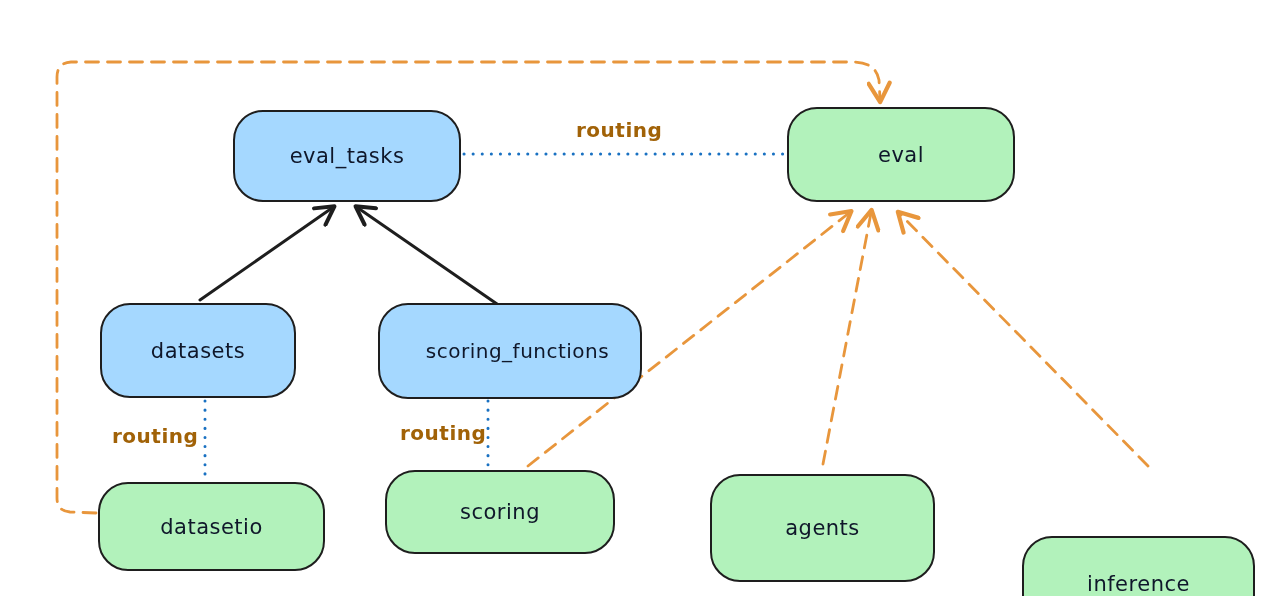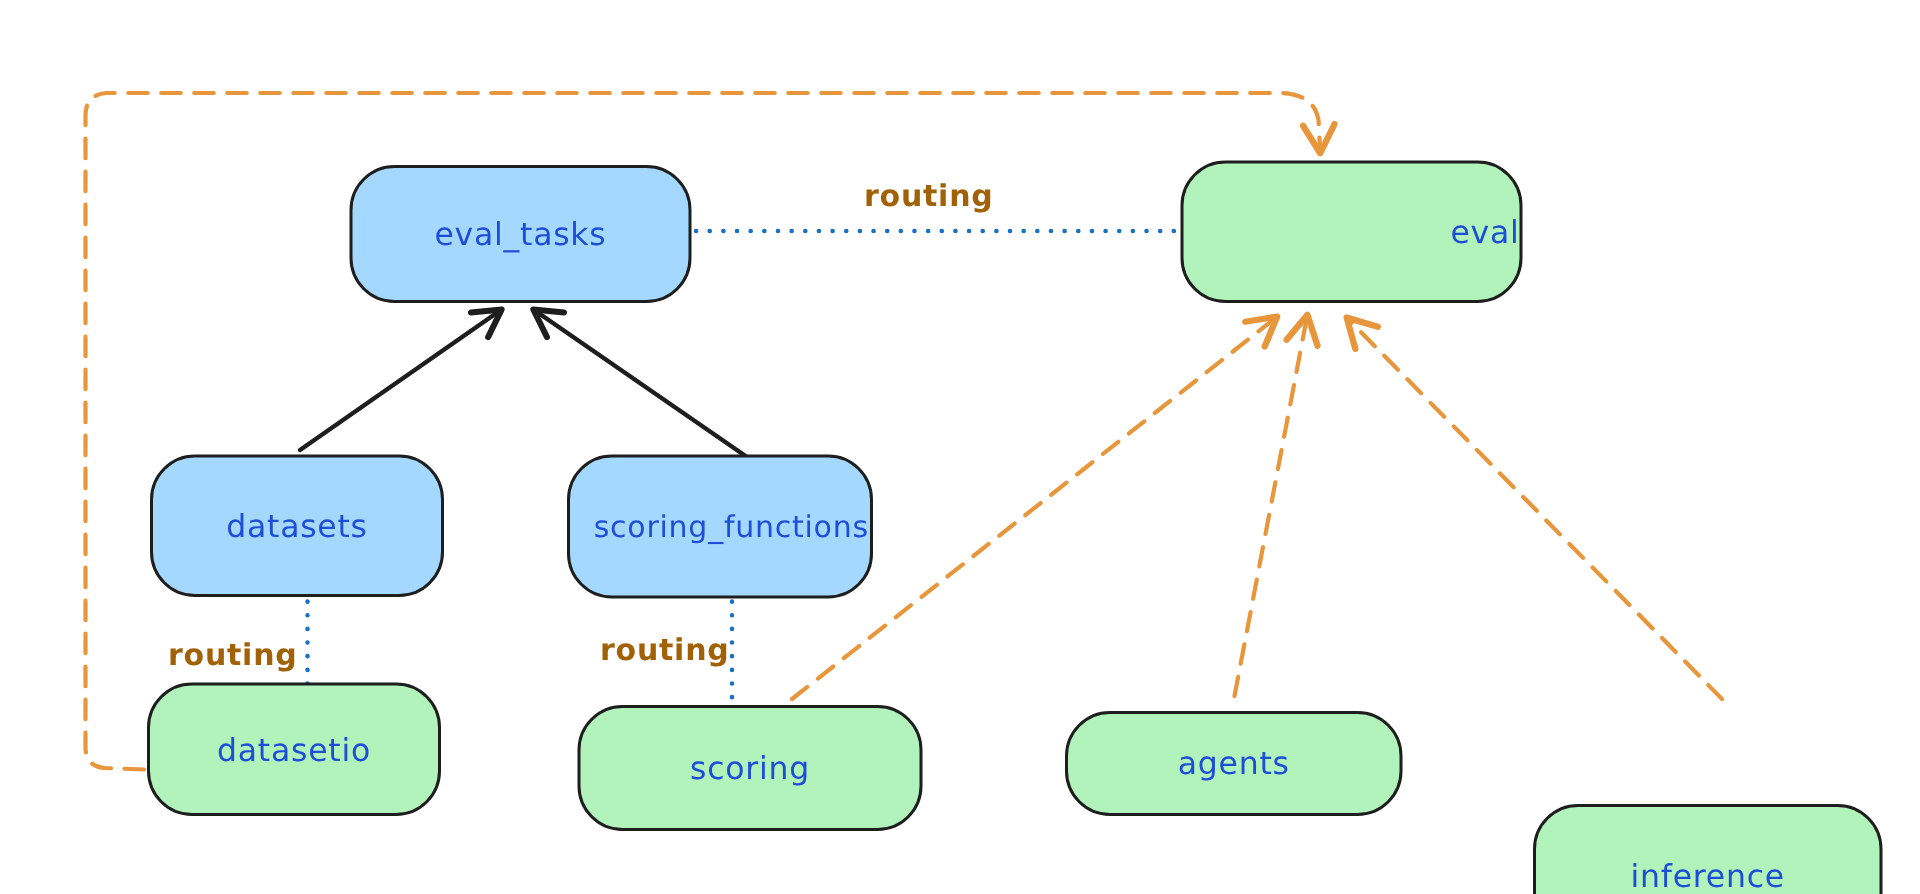--- a/index.html
+++ b/index.html
@@ -24,33 +24,33 @@
   .node {
     position: absolute;
     box-sizing: border-box;
     border: 2.5px solid #1e1e1e;
     border-radius: 30px;
     display: flex;
     align-items: center;
     justify-content: center;
     font-size: 21px;
     font-weight: 500;
-    color: #1d4ed8;
+    color: #0f172a;
     letter-spacing: 0.5px;
   }
   .node--blue  { background: #a5d8ff; }
   .node--green { background: #b2f2bb; }
 
   #node-eval-tasks        { left: 233px;  top: 110px; width: 228px; height: 92px; }
-  #node-eval              { left: 787px;  top: 107px; width: 228px; height: 95px; justify-content: flex-end; }
+  #node-eval              { left: 787px;  top: 107px; width: 228px; height: 95px; }
   #node-datasets          { left: 100px;  top: 303px; width: 196px; height: 95px; }
-  #node-scoring-functions { left: 378px;  top: 303px; width: 204px; height: 96px; font-size: 20px; padding-left: 15px; }
-  #node-datasetio         { left: 98px;   top: 455px; width: 196px; height: 89px; }
+  #node-scoring-functions { left: 378px;  top: 303px; width: 264px; height: 96px; font-size: 20px; padding-left: 15px; }
+  #node-datasetio         { left: 98px;   top: 482px; width: 227px; height: 89px; }
   #node-scoring           { left: 385px;  top: 470px; width: 230px; height: 84px; }
-  #node-agents            { left: 710px;  top: 474px; width: 225px; height: 70px; }
+  #node-agents            { left: 710px;  top: 474px; width: 225px; height: 108px; }
   #node-inference         { left: 1022px; top: 491px; width: 233px; height: 95px; margin-top: 45px; }
 
   .edge-label {
     position: absolute;
     color: #a16207;
     font-size: 20px;
     font-weight: 600;
     letter-spacing: 0.5px;
     white-space: nowrap;
   }

